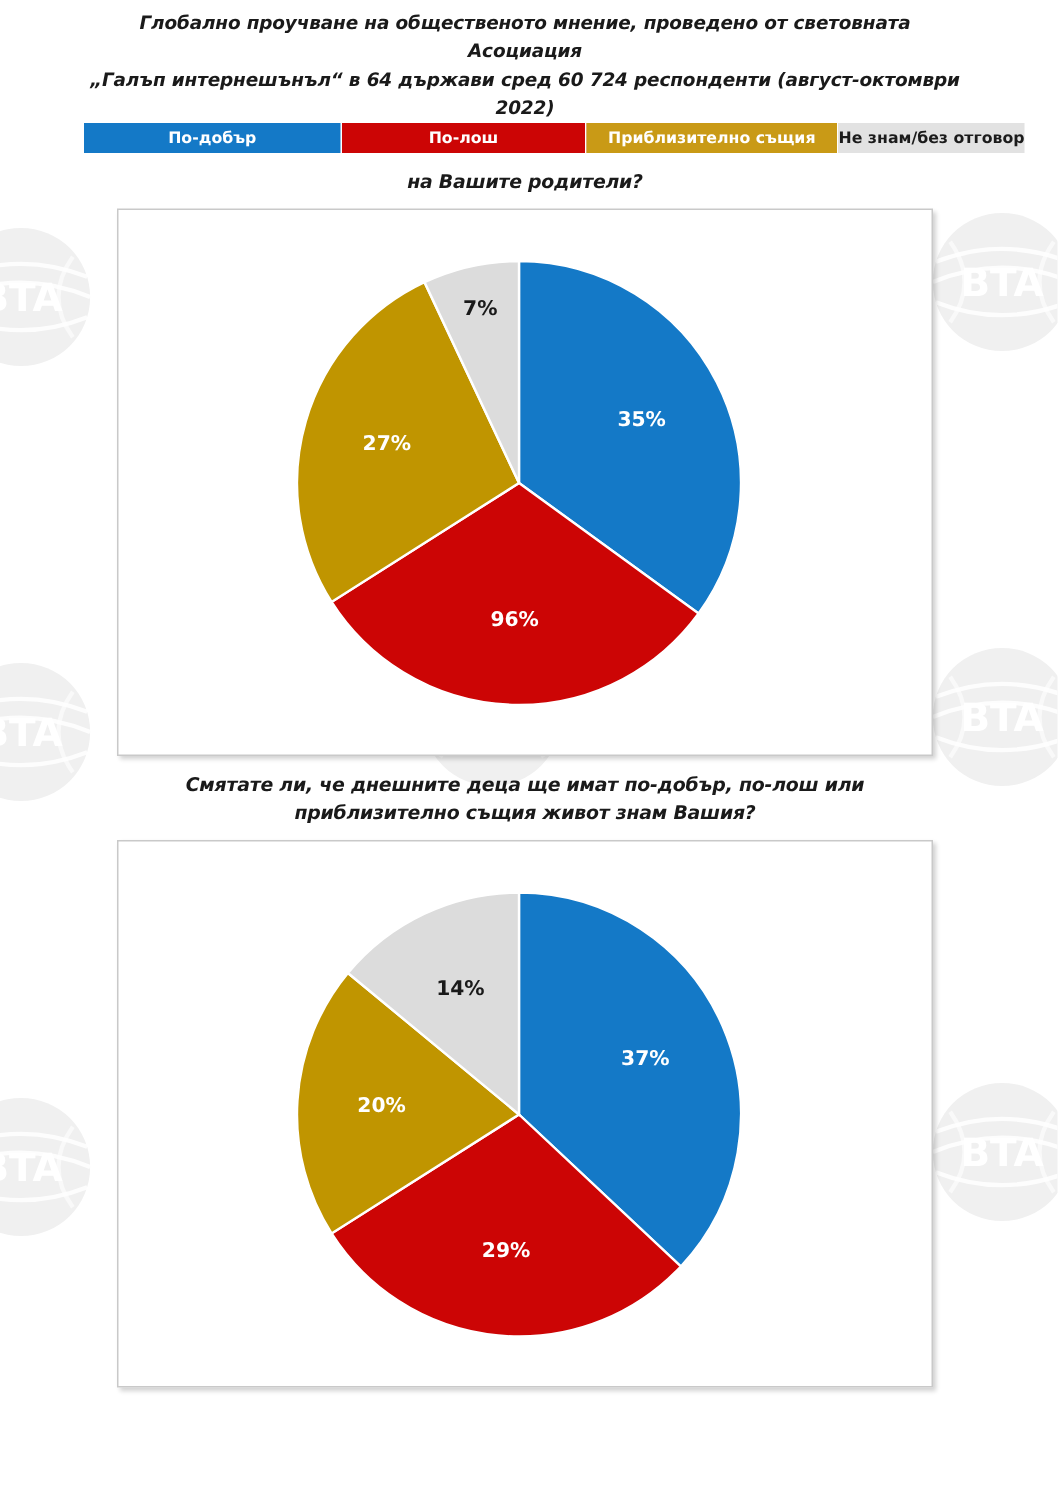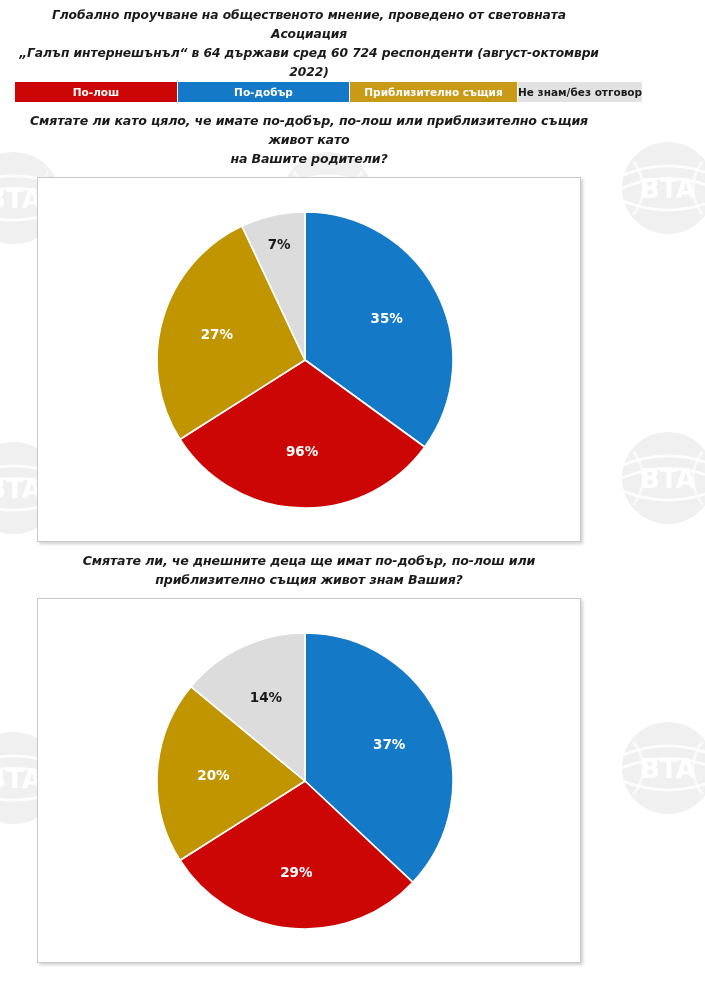--- a/index.html
+++ b/index.html
@@ -27,20 +27,21 @@
     width: 96px;
     height: 96px;
   }
   .wm svg { display:block; width:100%; height:100%; }
 
   
   .page {
     position: relative;
     z-index: 2;
     width: 618px;
+    margin-left: 41px;
   }
   .subtitle {
     text-align: center;
     font-style: italic;
     font-weight: bold;
     font-size: 12.3px;
     line-height: 19px;
     color: #1a1a1a;
     padding: 6px 18px 0 18px;
     letter-spacing: -0.1px;
@@ -237,28 +238,27 @@
 
 <div class="page">
 
   <div class="subtitle">
     <div>Глобално проучване на общественото мнение, проведено от световната Асоциация</div>
     <div>„Галъп интернешънъл“ в 64 държави сред 60 724 респонденти (август-октомври 2022)</div>
   </div>
 
 
   <div class="legend">
+    <div class="legend-cell lg-better" style="background: rgb(20, 121, 199); color: rgb(255, 255, 255);">По-добър</div>
     <div class="legend-cell lg-worse" style="background: rgb(204, 5, 5); color: rgb(255, 255, 255);">По-лош</div>
-    <div class="legend-cell lg-better" style="background: rgb(20, 121, 199); color: rgb(255, 255, 255);">По-добър</div>
     <div class="legend-cell lg-same" style="background: rgb(201, 154, 22); color: rgb(255, 255, 255);">Приблизително същия</div>
     <div class="legend-cell lg-dk" style="background: rgb(226, 226, 226); color: rgb(27, 27, 27);">Не знам/без отговор</div>
   </div>
 
   <div class="question q1">
-    <div>Смятате ли като цяло, че имате по-добър, по-лош или приблизително същия живот като</div>
     <div>на Вашите родители?</div>
   </div>
 
   <div class="panel">
     <div class="panel-inner">
       <div class="pie-wrap" id="pie-1">
           <svg viewBox="0 0 310 310">
             <path d="M 155 155 L 155.00 7.00 A 148 148 0 0 1 274.73 241.99 Z" fill="#1479C7" stroke="#ffffff" stroke-width="1.6"></path>
             <path d="M 155 155 L 274.73 241.99 A 148 148 0 0 1 30.04 234.30 Z" fill="#CC0505" stroke="#ffffff" stroke-width="1.6"></path>
             <path d="M 155 155 L 30.04 234.30 A 148 148 0 0 1 91.98 21.09 Z" fill="#C09500" stroke="#ffffff" stroke-width="1.6"></path>

